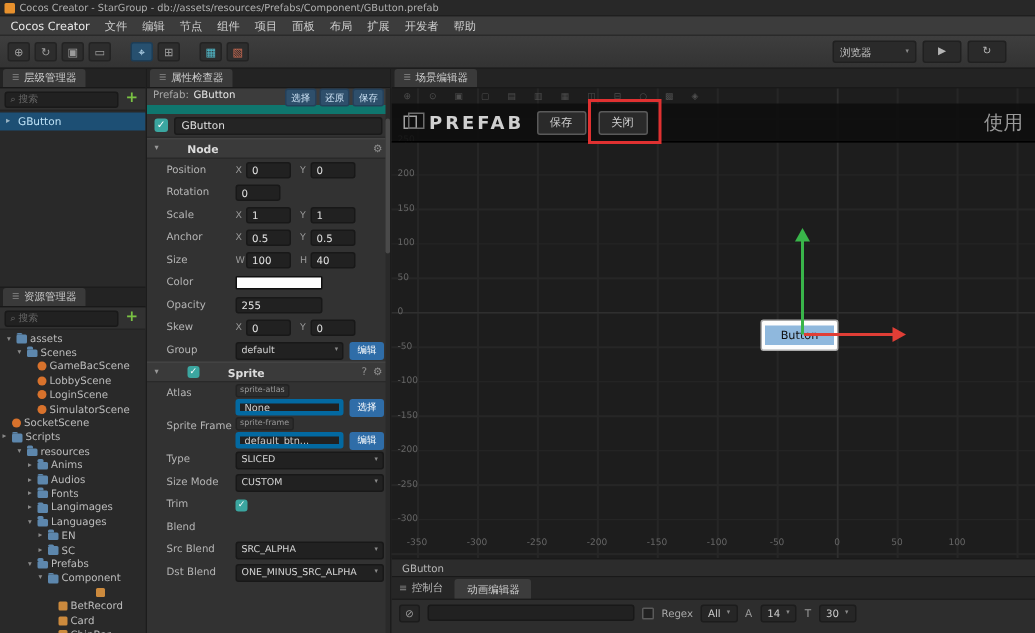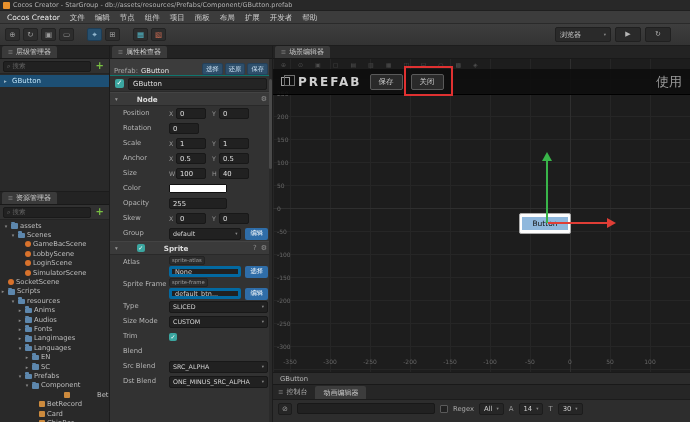--- a/index.html
+++ b/index.html
@@ -29,39 +29,39 @@
   .tab{background:#3a3a3a;border-radius:2px 2px 0 0;height:12px;display:flex;align-items:center;gap:3px;padding:0 6px;font-size:7px;color:#cbcbcb;white-space:nowrap}
   .tabicon{font-size:5.5px;color:#8a8a8a}
   .searchrow{height:15px;background:#313131;border-bottom:1px solid #242424;display:flex;align-items:center;gap:3px;padding:0 3px;flex:none}
   .searchbox{flex:1;height:11px;background:#212121;border:1px solid #191919;border-radius:2px;display:flex;align-items:center;gap:2px;padding:0 3px;min-width:0}
   .mag{font-size:6px;color:#777;flex:none}
   .ph-input{flex:1;min-width:0;background:transparent;border:none;outline:none;font-size:6.5px;color:#bbb;font-family:inherit;padding:0}
   .ph-input::placeholder{color:#666}
   .plus{color:#79c143;font-size:10px;font-weight:bold;line-height:10px;padding:0 2px}
 
   
-  .col-left{width:110px;display:flex;flex-direction:column;border-right:1px solid #1c1c1c;background:#2b2b2b}
+  .col-left{width:98px;display:flex;flex-direction:column;border-right:1px solid #1c1c1c;background:#2b2b2b}
   .hier{height:145px;display:flex;flex-direction:column}
   .assets{flex:1;display:flex;flex-direction:column;border-top:1px solid #1c1c1c;min-height:0}
   .tree{flex:1;overflow:hidden;background:#292929;padding-top:1px;min-height:0}
   .hier-item{height:12px;display:flex;align-items:center;gap:2px;padding:0 4px;background:#1d4f74}
   .hier-item .tw{color:#9ab4c4;font-size:5.5px;width:6px;flex:none}
   .hier-item .lbl{font-size:7px;color:#bfe3f7}
   .tree-item{height:9.4px;display:flex;align-items:center;gap:2px}
   .tree-item .tw{width:6px;font-size:5px;color:#8a8a8a;text-align:center;flex:none}
   .tree-item .lbl{font-size:6.8px;color:#bdbdbd;white-space:nowrap}
   .ic{flex:none;border-radius:1px}
   .ic.folder{width:7px;height:5.5px;background:#5d87ad;position:relative;margin-top:1px}
   .ic.folder::before{content:"";position:absolute;left:0;top:-1.5px;width:3.5px;height:1.5px;background:#5d87ad;border-radius:1px 1px 0 0}
   .ic.scene{width:6px;height:6px;background:#d8722c;border-radius:50%}
   .ic.prefab{width:6px;height:6px;background:#cc8a3d}
 
   
   .col-mid{width:163px;background:#323232;display:flex;flex-direction:column;border-right:1px solid #1c1c1c;position:relative}
-  .prefabbar{height:17px;background:#3c3c3c;border-bottom:1px solid #0f766e;display:flex;align-items:flex-end;gap:3px;padding:0 4px;flex:none}
+  .prefabbar{height:17px;background:#3c3c3c;border-bottom:6px solid #0f766e;display:flex;align-items:flex-start;gap:3px;padding:0 4px;flex:none}
   .pf-label{font-size:6.8px;color:#a8a8a8}
   .pf-name{font-size:6.8px;color:#e6e6e6}
   .pf-actions{margin-left:auto;display:flex;gap:2px}
   .pf-btn{height:12px;padding:0 3px;background:#2e4f6b;border:1px solid #24405a;border-radius:2px;font-size:6.3px;color:#cfe4f6;display:flex;align-items:center}
   .namerow{height:16px;display:flex;align-items:center;gap:4px;padding:0 5px;border-bottom:1px solid #2a2a2a;flex:none}
   .checkbox{width:9px;height:9px;background:#3ba6a0;border-radius:2px;color:#fff;font-size:7px;line-height:9px;text-align:center;flex:none}
   .checkbox.sm{width:8px;height:8px;font-size:6px;line-height:8px}
   .name-input{flex:1;height:12px;background:#242424;border:1px solid #1a1a1a;border-radius:2px;font-size:7px;color:#e0e0e0;padding:0 4px;outline:none;font-family:inherit;min-width:0}
   .sec-head{height:14px;background:#3a3a3a;border-top:1px solid #434343;border-bottom:1px solid #292929;display:flex;align-items:center;gap:19px;padding:0 5px;flex:none}
   .sec-head .tw{font-size:5.5px;color:#999}

